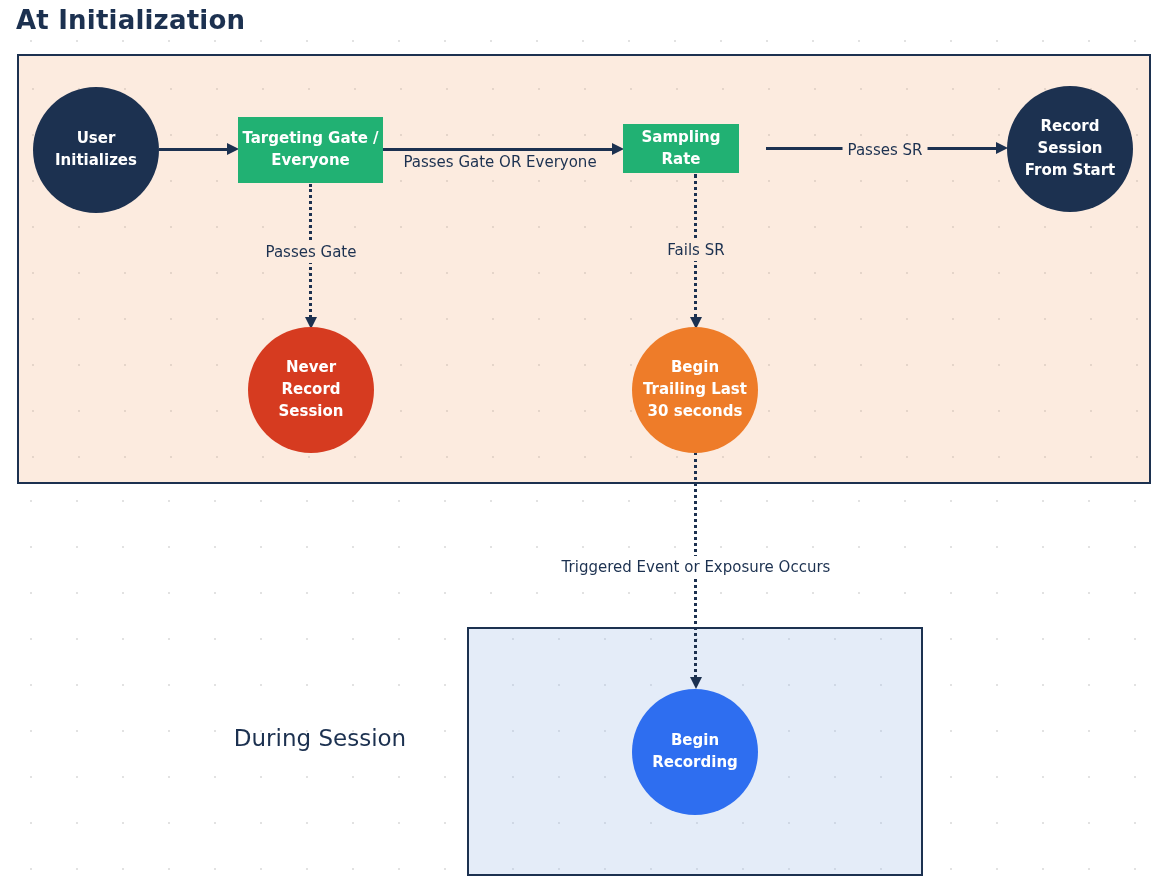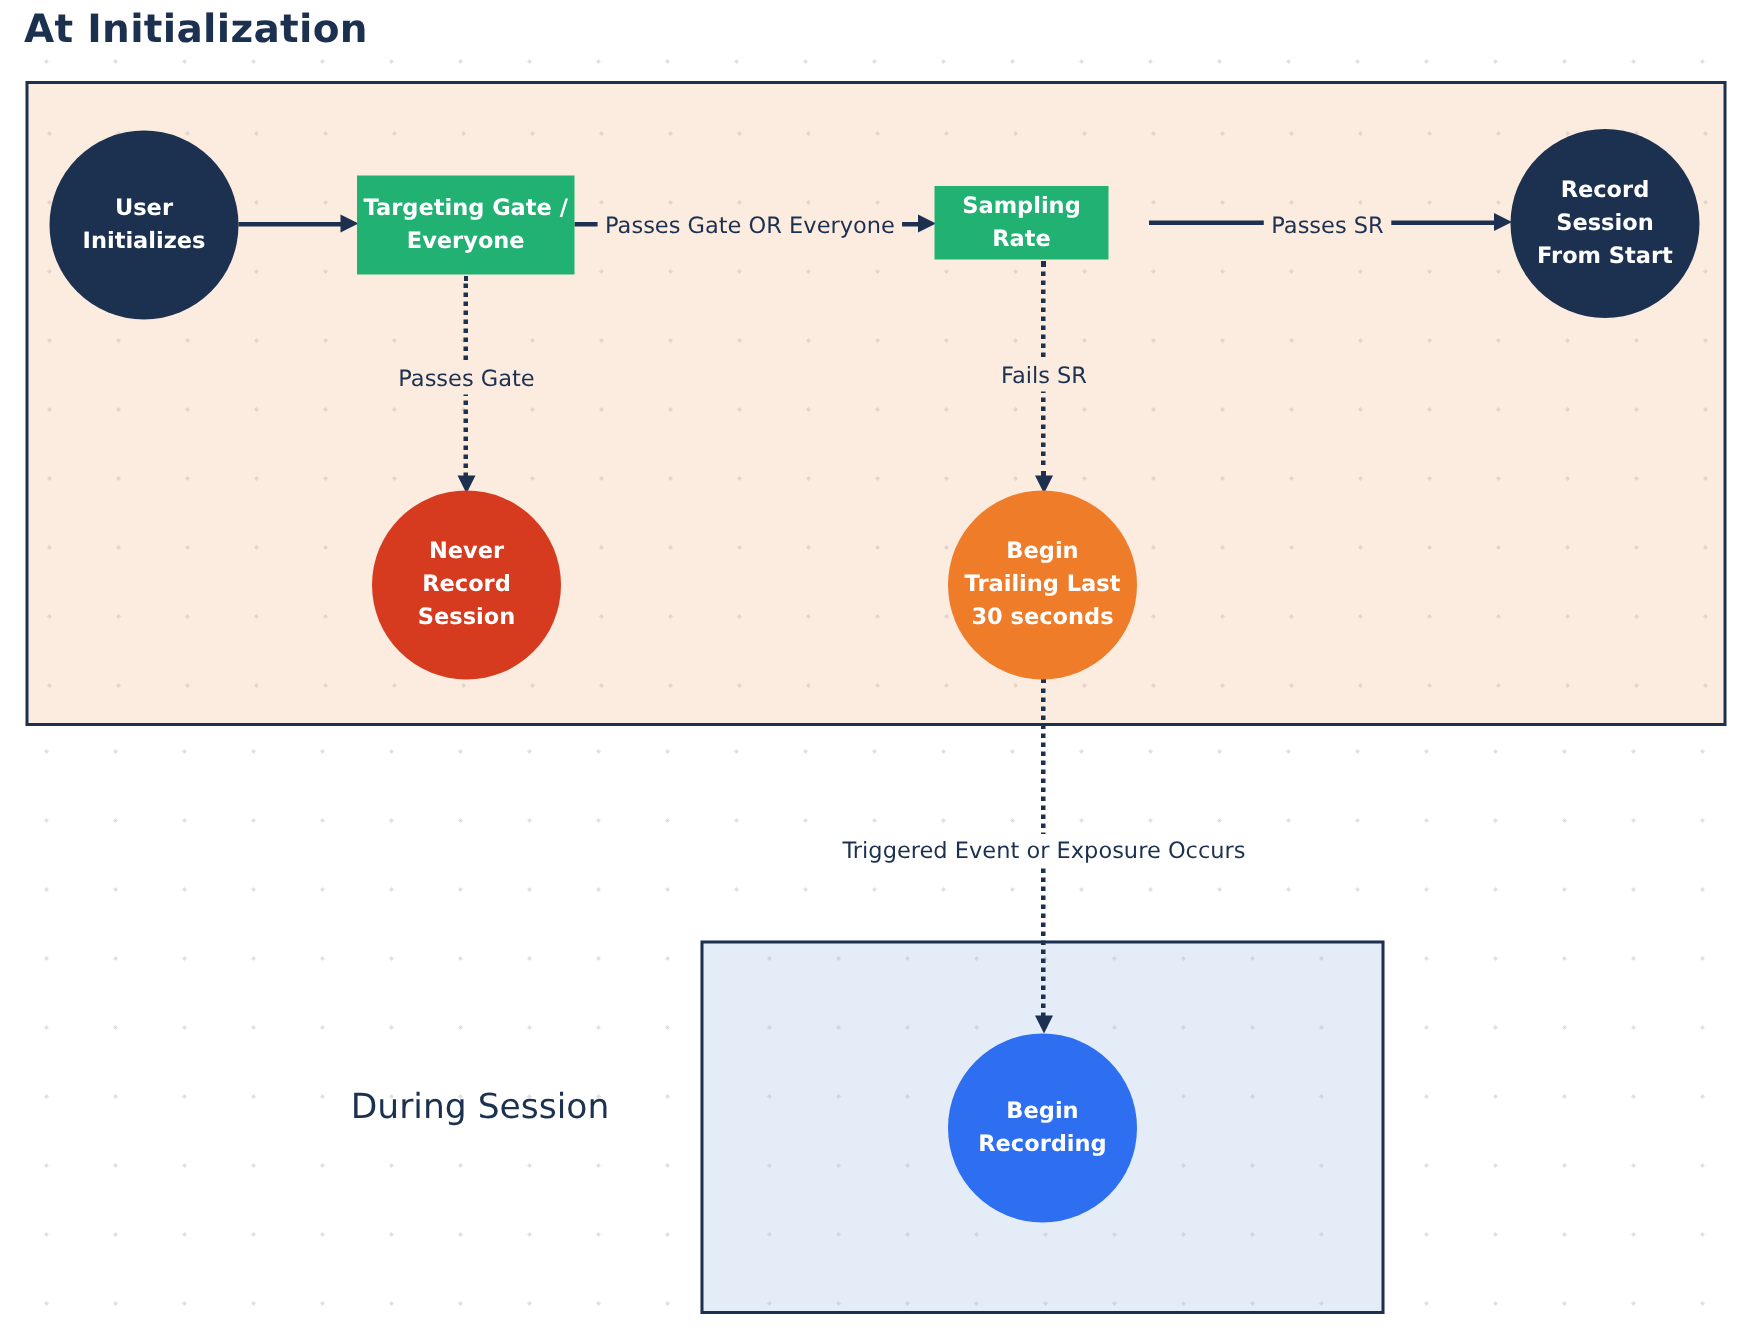--- a/index.html
+++ b/index.html
@@ -83,21 +83,21 @@
   .ad-a{left:305px;top:317px;}
   .ad-b{left:690px;top:317px;}
   .ad-c{left:690px;top:677px;}
   .edge-label{
     position:absolute;transform:translate(-50%,-50%);
     font-size:15px;font-weight:500;color:#1c3150;white-space:nowrap;
     padding:2px 5px;z-index:4;
   }
   .edge-label.on-peach{background:#fcebdf;}
   .edge-label.on-white{background:#ffffff;}
-  .el-passes-gate{left:500px;top:150px;}
+  .el-passes-gate{left:500px;top:162px;}
   .el-passes-sr{left:885px;top:150px;}
   .el-fails-gate{left:311px;top:252px;}
   .el-fails-sr{left:696px;top:250px;}
   .el-triggered{left:696px;top:567px;}
 </style>
 </head>
 <body>
 
 <div class="canvas">
 

